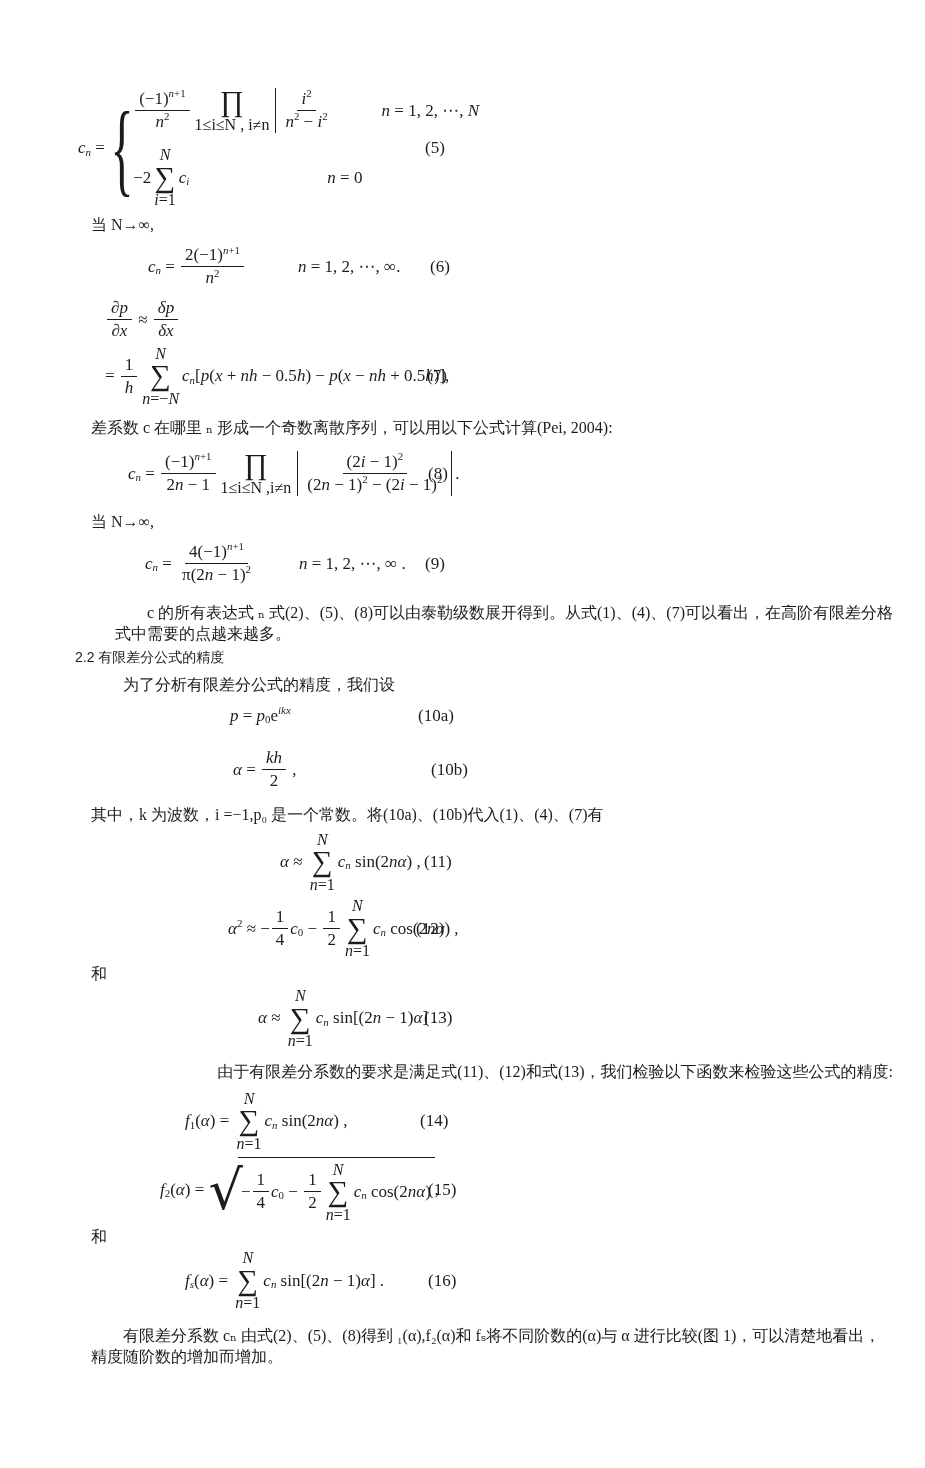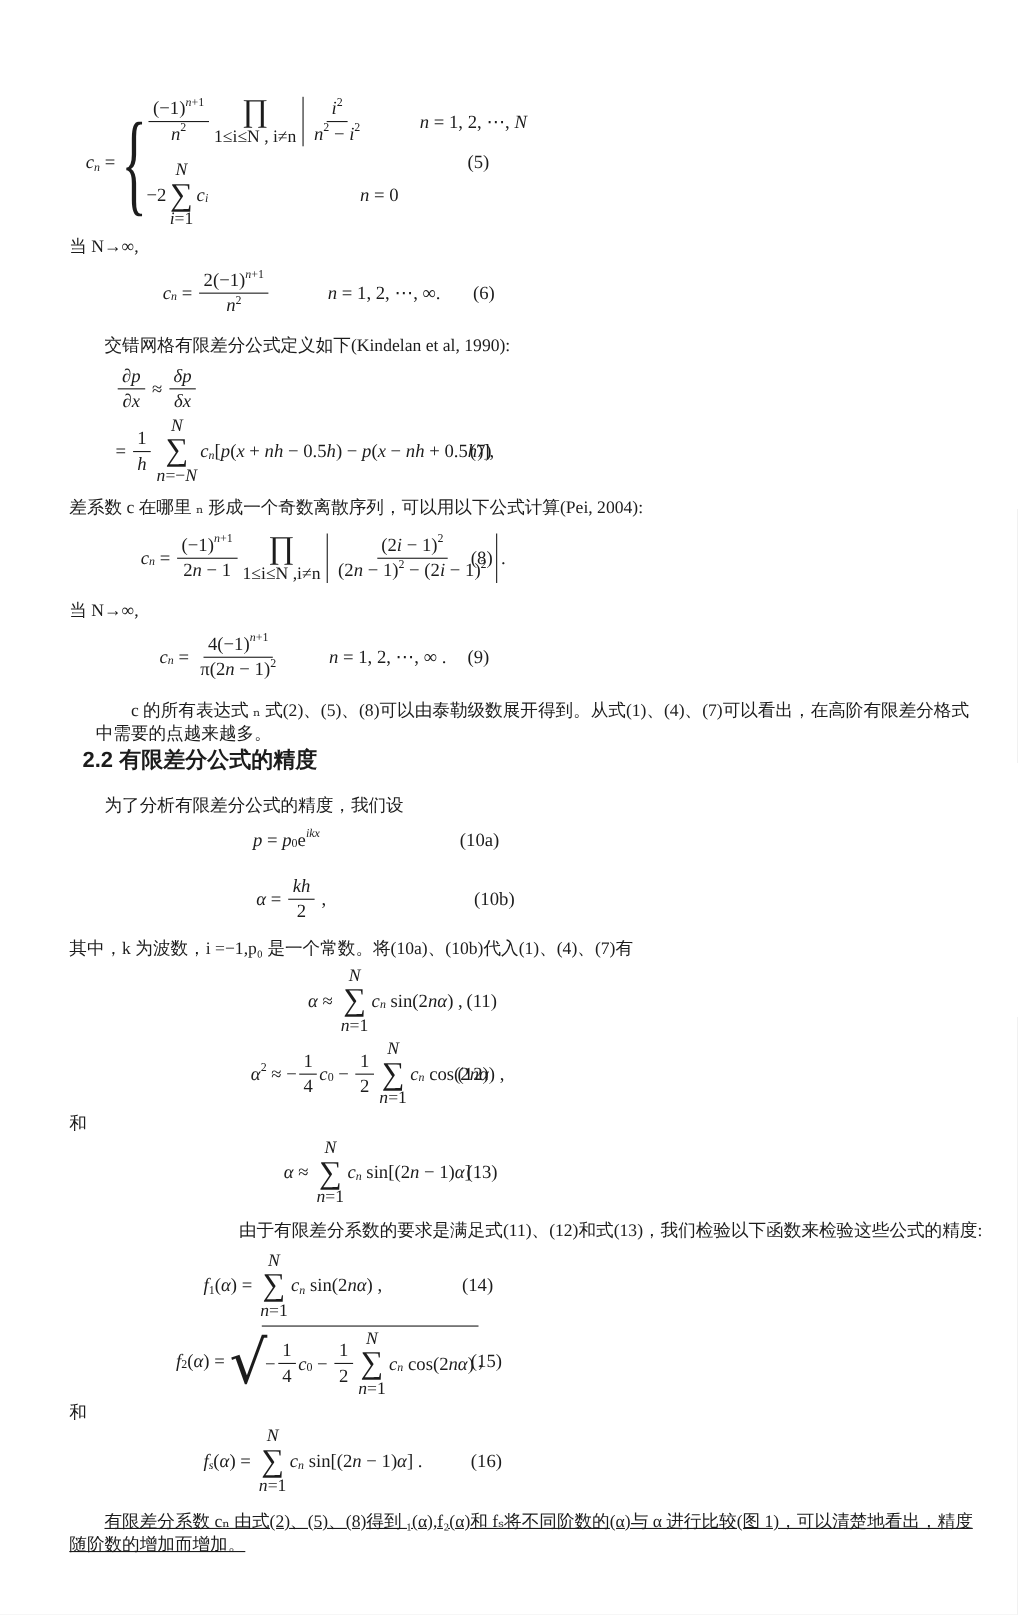--- a/index.html
+++ b/index.html
@@ -1,23 +1,23 @@
 <!DOCTYPE html>
 <html><head>
 <meta charset="utf-8">
 <style>
   html,body{margin:0;padding:0;background:#e8e8e8;}
   .page{
     width:925px;height:1468px;background:#ffffff;margin:0 auto;position:relative;
     font-family:"Liberation Serif","DejaVu Serif",serif;color:#1c1c1c;
     box-sizing:border-box;padding-top:88px;overflow:hidden;
   }
-  .para{font-size:16px;line-height:21px;margin:0;padding:0 32px 0 63px;}
+  .para{font-size:16px;line-height:21px;margin:0;padding:0 32px 0 91px;}
   .indent{text-indent:2em;}
-  .heading{font-size:20px;font-weight:bold;font-family:"Liberation Sans","DejaVu Sans",sans-serif;
+  .heading{font-size:14px;font-weight:normal;font-family:"Liberation Sans","DejaVu Sans",sans-serif;
     margin:0;padding:0 36px 0 75px;line-height:22px;}
   
   .eq{position:relative;display:flex;align-items:center;font-size:17px;}
   .eqbody{display:inline-flex;align-items:center;white-space:pre;}
   .eqlabel{position:absolute;left:421px;top:50%;transform:translateY(-50%);font-size:17px;}
   
   .mrow{display:inline-flex;align-items:center;white-space:pre;}
   .mi{font-style:italic;}
   .mn{}
   .mfrac{display:inline-flex;flex-direction:column;align-items:center;margin:0 2px;vertical-align:middle;}
@@ -50,21 +50,20 @@
     <span class="eqlabel" style="left:347px;">(5)</span>
   </div>
 
   <p class="para" style="margin-top:5px;">当 N→∞,</p>
 
   <div class="eq" style="margin-left:148px;min-height:48px;margin-top:8px;">
     <span class="eqbody"><span class="mrow"><span class="mrow"><span class="mi">c</span><span class="msub"><span class="mi">n</span></span></span><span class="mn"> = </span><span class="mfrac"><span class="mnum"><span class="mrow"><span class="mn">2(−1)</span><span class="msup"><span class="mrow"><span class="mi">n</span><span class="mn">+1</span></span></span></span></span><span class="mden"><span class="mrow"><span class="mi">n</span><span class="msup"><span class="mn">2</span></span></span></span></span><span class="mgap" style="width: 52px;"></span><span class="mrow"><span class="mi">n</span><span class="mn"> = 1, 2, ⋯, ∞.</span></span></span></span>
     <span class="eqlabel" style="left:282px;">(6)</span>
   </div>
 
-  <p class="para indent" style="margin-top:13px;">交错网格有限差分公式定义如下(Kindelan et al, 1990):</p>
 
   <div class="eq" style="margin-left:105px;min-height:46px;margin-top:6px;">
     <span class="eqbody"><span class="mrow"><span class="mfrac"><span class="mnum"><span class="mi">∂p</span></span><span class="mden"><span class="mi">∂x</span></span></span><span class="mn"> ≈ </span><span class="mfrac"><span class="mnum"><span class="mi">δp</span></span><span class="mden"><span class="mi">δx</span></span></span></span></span>
   </div>
   <div class="eq" style="margin-left:105px;min-height:52px;margin-top:2px;">
     <span class="eqbody"><span class="mrow"><span class="mn">= </span><span class="mfrac"><span class="mnum"><span class="mn">1</span></span><span class="mden"><span class="mi">h</span></span></span><span class="mbig"><span class="mover"><span class="mi">N</span></span><span class="mop">∑</span><span class="munder"><span class="mrow"><span class="mi">n</span><span class="mn">=−</span><span class="mi">N</span></span></span></span><span class="mrow"><span class="mi">c</span><span class="msub"><span class="mi">n</span></span></span><span class="mn">[</span><span class="mi">p</span><span class="mn">(</span><span class="mi">x</span><span class="mn"> + </span><span class="mi">nh</span><span class="mn"> − 0.5</span><span class="mi">h</span><span class="mn">) − </span><span class="mi">p</span><span class="mn">(</span><span class="mi">x</span><span class="mn"> − </span><span class="mi">nh</span><span class="mn"> + 0.5</span><span class="mi">h</span><span class="mn">)],</span></span></span>
     <span class="eqlabel" style="left:322px;">(7)</span>
   </div>
 
   <p class="para" style="margin-top:9px;">差系数 c 在哪里 ₙ 形成一个奇数离散序列，可以用以下公式计算(Pei, 2004):</p>
@@ -78,21 +77,21 @@
 
   <div class="eq" style="margin-left:145px;min-height:52px;margin-top:6px;">
     <span class="eqbody"><span class="mrow"><span class="mrow"><span class="mi">c</span><span class="msub"><span class="mi">n</span></span></span><span class="mn"> = </span><span class="mfrac"><span class="mnum"><span class="mrow"><span class="mn">4(−1)</span><span class="msup"><span class="mrow"><span class="mi">n</span><span class="mn">+1</span></span></span></span></span><span class="mden"><span class="mrow"><span class="mn">π</span><span class="mrow"><span class="mrow"><span class="mn">(2</span><span class="mi">n</span><span class="mn"> − 1)</span></span><span class="msup"><span class="mn">2</span></span></span></span></span></span><span class="mgap" style="width: 42px;"></span><span class="mrow"><span class="mi">n</span><span class="mn"> = 1, 2, ⋯, ∞ .</span></span></span></span>
     <span class="eqlabel" style="left:280px;">(9)</span>
   </div>
 
   <p class="para indent" style="margin-top:12px;margin-left:24px;">c 的所有表达式 ₙ 式(2)、(5)、(8)可以由泰勒级数展开得到。从式(1)、(4)、(7)可以看出，在高阶有限差分格式中需要的点越来越多。</p>
 
   <h3 class="heading" style="margin-top:2px;">2.2 有限差分公式的精度</h3>
 
-  <p class="para indent" style="margin-top:20px;">为了分析有限差分公式的精度，我们设</p>
+  <p class="para indent" style="margin-top:6px;">为了分析有限差分公式的精度，我们设</p>
 
   <div class="eq" style="margin-left:230px;min-height:26px;margin-top:8px;">
     <span class="eqbody"><span class="mrow"><span class="mi">p</span><span class="mn"> = </span><span class="mrow"><span class="mi">p</span><span class="msub"><span class="mn">0</span></span></span><span class="mrow"><span class="mn">e</span><span class="msup"><span class="mi">ikx</span></span></span></span></span>
     <span class="eqlabel" style="left:188px;">(10a)</span>
   </div>
 
   <div class="eq" style="margin-left:233px;min-height:46px;margin-top:18px;">
     <span class="eqbody"><span class="mrow"><span class="mi">α</span><span class="mn"> = </span><span class="mfrac"><span class="mnum"><span class="mi">kh</span></span><span class="mden"><span class="mn">2</span></span></span><span class="mn"> ,</span></span></span>
     <span class="eqlabel" style="left:198px;">(10b)</span>
   </div>
@@ -128,15 +127,15 @@
     <span class="eqlabel" style="left:268px;">(15)</span>
   </div>
 
   <p class="para" style="margin-top:3px;">和</p>
 
   <div class="eq" style="margin-left:185px;min-height:50px;margin-top:2px;">
     <span class="eqbody"><span class="mrow"><span class="mrow"><span class="mi">f</span><span class="msub"><span class="mi">s</span></span></span><span class="mn">(</span><span class="mi">α</span><span class="mn">) = </span><span class="mbig"><span class="mover"><span class="mi">N</span></span><span class="mop">∑</span><span class="munder"><span class="mrow"><span class="mi">n</span><span class="mn">=1</span></span></span></span><span class="mrow"><span class="mi">c</span><span class="msub"><span class="mi">n</span></span></span><span class="mn"> sin[(2</span><span class="mi">n</span><span class="mn"> − 1)</span><span class="mi">α</span><span class="mn">] .</span></span></span>
     <span class="eqlabel" style="left:243px;">(16)</span>
   </div>
 
-  <p class="para indent" style="margin-top:13px;text-decoration:underline;">有限差分系数 cₙ 由式(2)、(5)、(8)得到 ₁(α),f₂(α)和 fₛ将不同阶数的(α)与 α 进行比较(图 1)，可以清楚地看出，精度随阶数的增加而增加。</p>
+  <p class="para indent" style="margin-top:13px;">有限差分系数 cₙ 由式(2)、(5)、(8)得到 ₁(α),f₂(α)和 fₛ将不同阶数的(α)与 α 进行比较(图 1)，可以清楚地看出，精度随阶数的增加而增加。</p>
 
 </div>
 
 </body></html>

